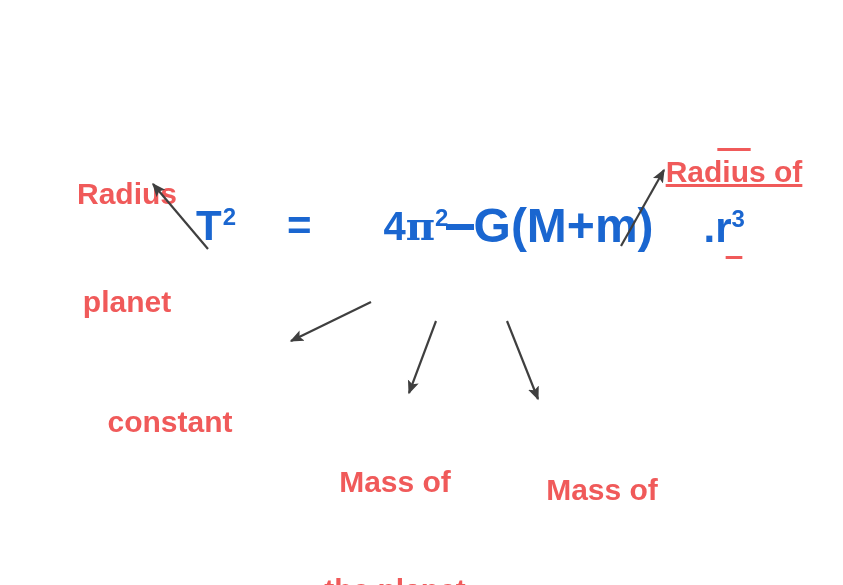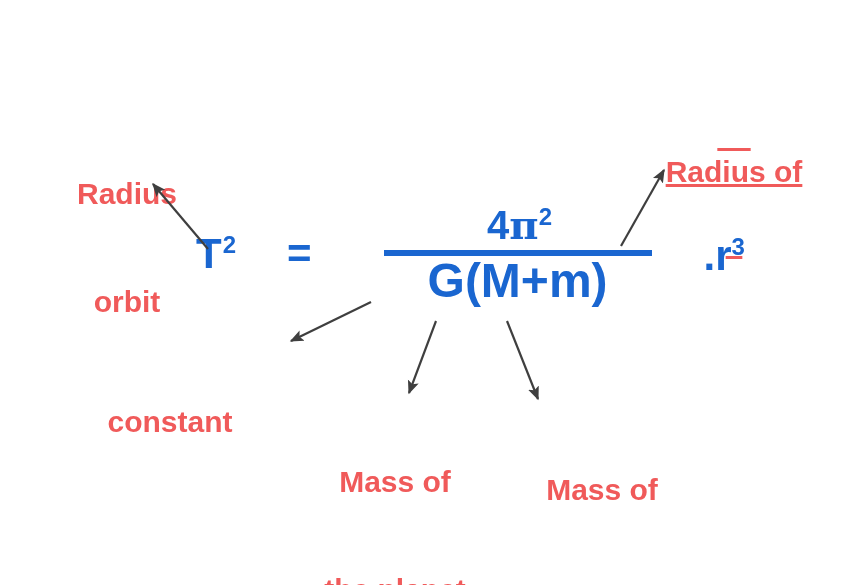--- a/index.html
+++ b/index.html
@@ -52,21 +52,21 @@
     vertical-align: super;
     line-height: 0;
   }
   .eq {
     font-size: 42px;
     line-height: 42px;
     margin-left: 14px;
   }
   .fraction {
     display: inline-flex;
-    flex-direction: column;
+    flex-direction: row;
     align-items: center;
     margin-left: 34px;
     width: 272px;
   }
   .numer {
     font-size: 40px;
     line-height: 46px;
     letter-spacing: 0px;
     position: relative;
     left: 2px;
@@ -117,21 +117,21 @@
     pointer-events: none;
   }
 </style>
 </head>
 <body>
 
 <div id="canvas">
 
   <div class="label center" style="left:44px; top:104px; width:166px;">
     <div>Radius</div>
-    <div>orbit</div>
+    <div>planet</div>
   </div>
 
   <div class="label center" style="left:610px; top:82px; width:248px;text-decoration:underline;">
     <div>Radius of</div>
   </div>
 
   <div class="label center" style="left:48px; top:332px; width:244px;">
     <div>constant</div>
   </div>
 

